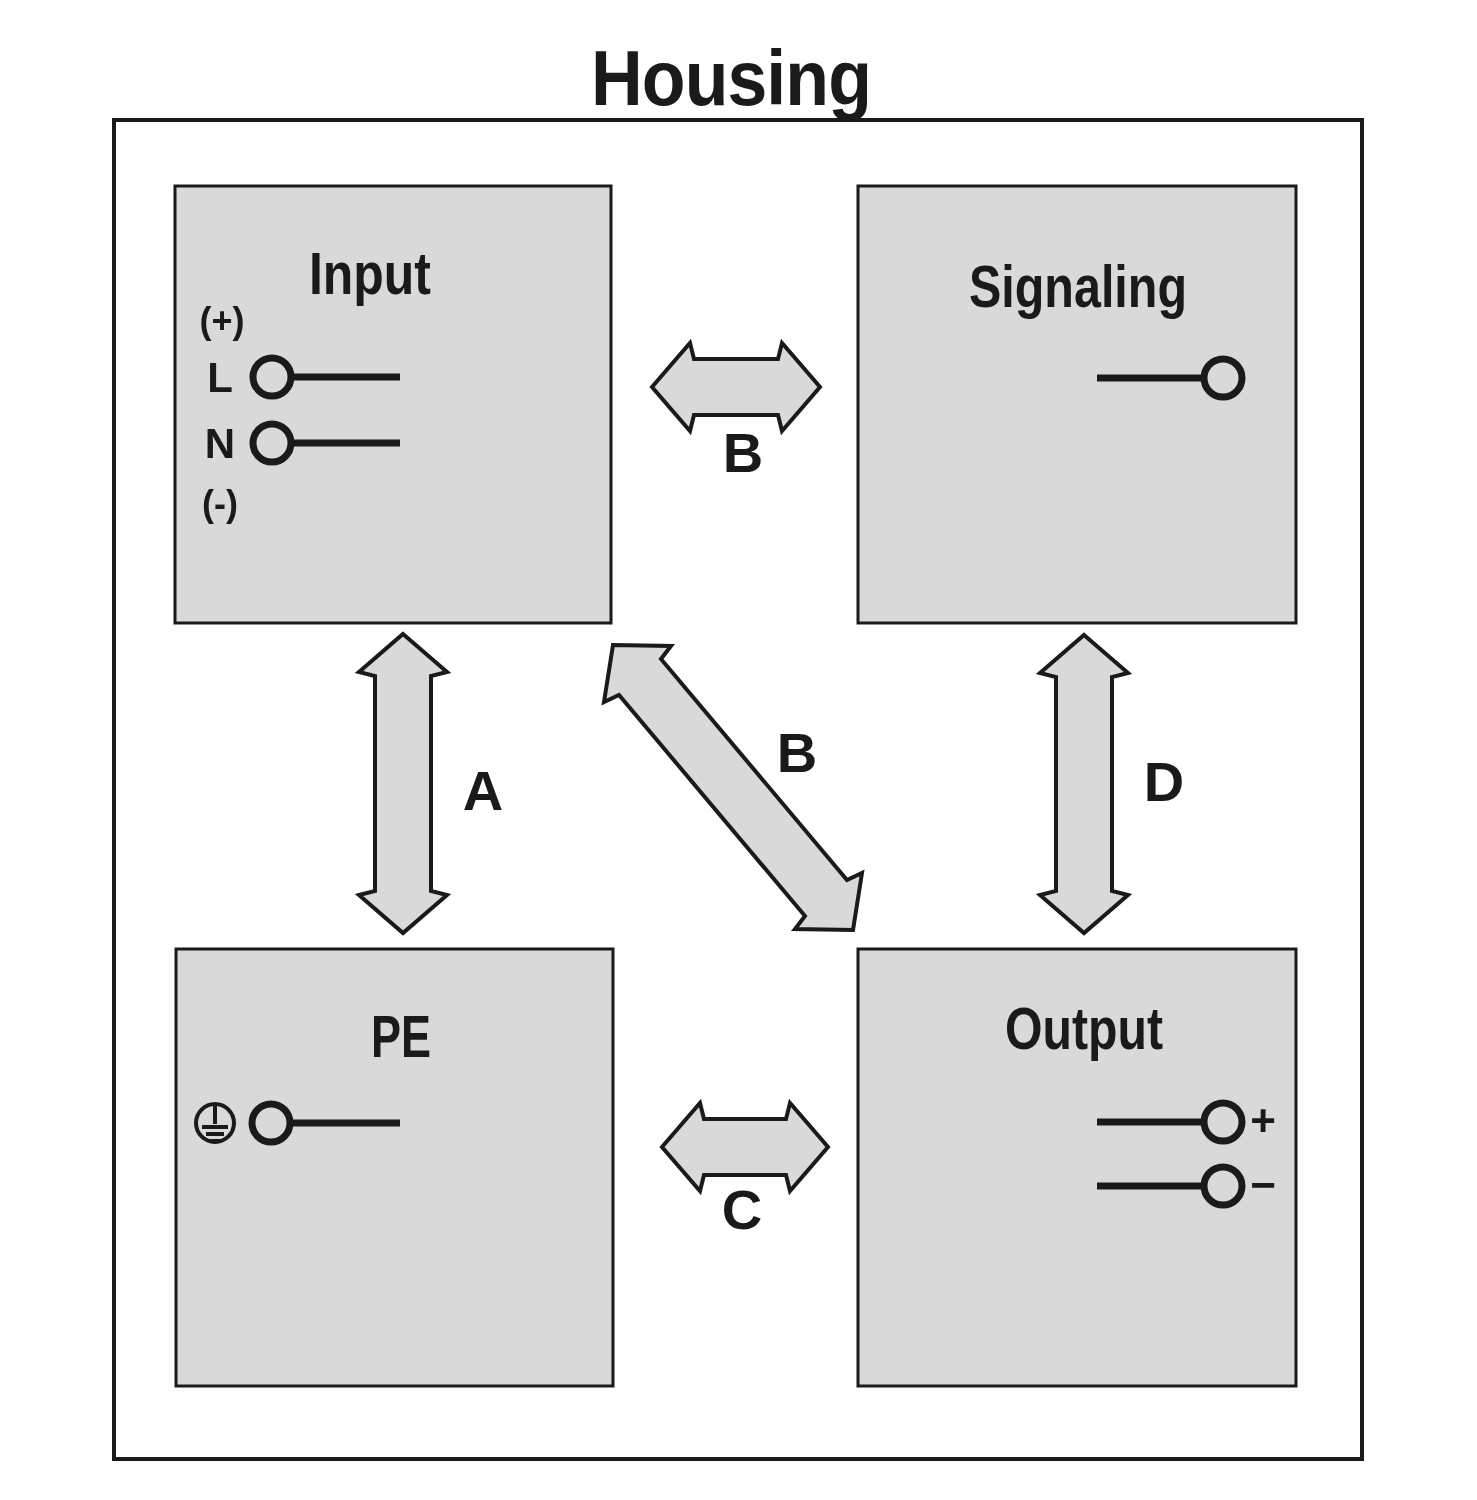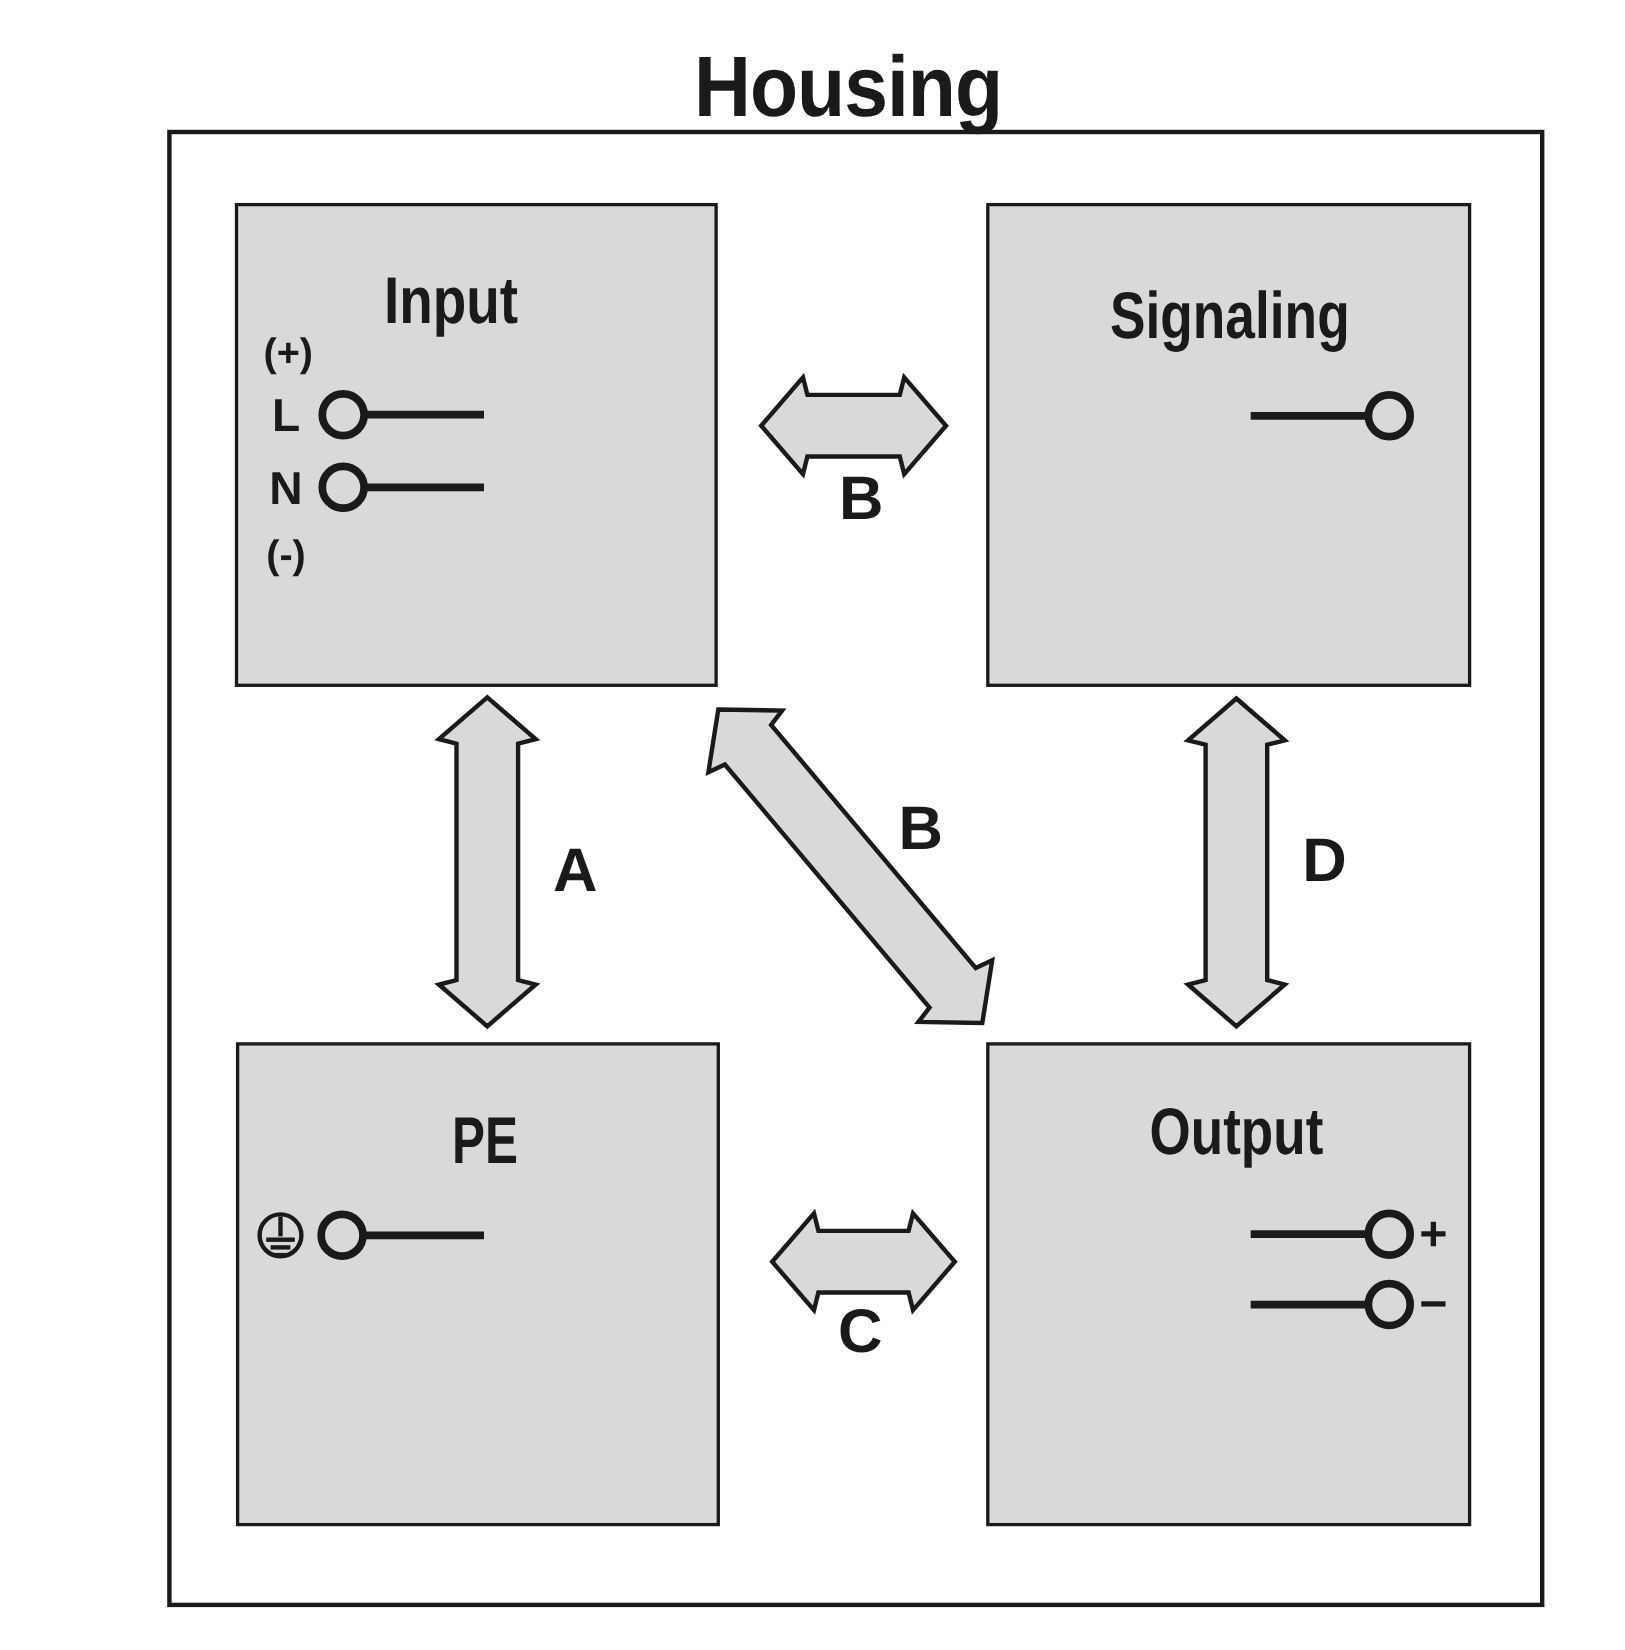--- a/index.html
+++ b/index.html
@@ -6,21 +6,20 @@
     margin: 0;
     padding: 0;
     background: #ffffff;
   }
   #canvas {
     position: relative;
     width: 1257px;
     height: 1500px;
     background: #ffffff;
     font-family: "Liberation Sans", "DejaVu Sans", sans-serif;
-    margin-left: 40px;
   }
   svg { display: block; }
   text {
     font-family: "Liberation Sans", "DejaVu Sans", sans-serif;
     font-weight: bold;
     fill: #1a1a1a;
   }
   .title-text   { font-size: 78px; letter-spacing: -1px; }
   .box-label    { font-size: 60px; }
   .arrow-label  { font-size: 56px; }

